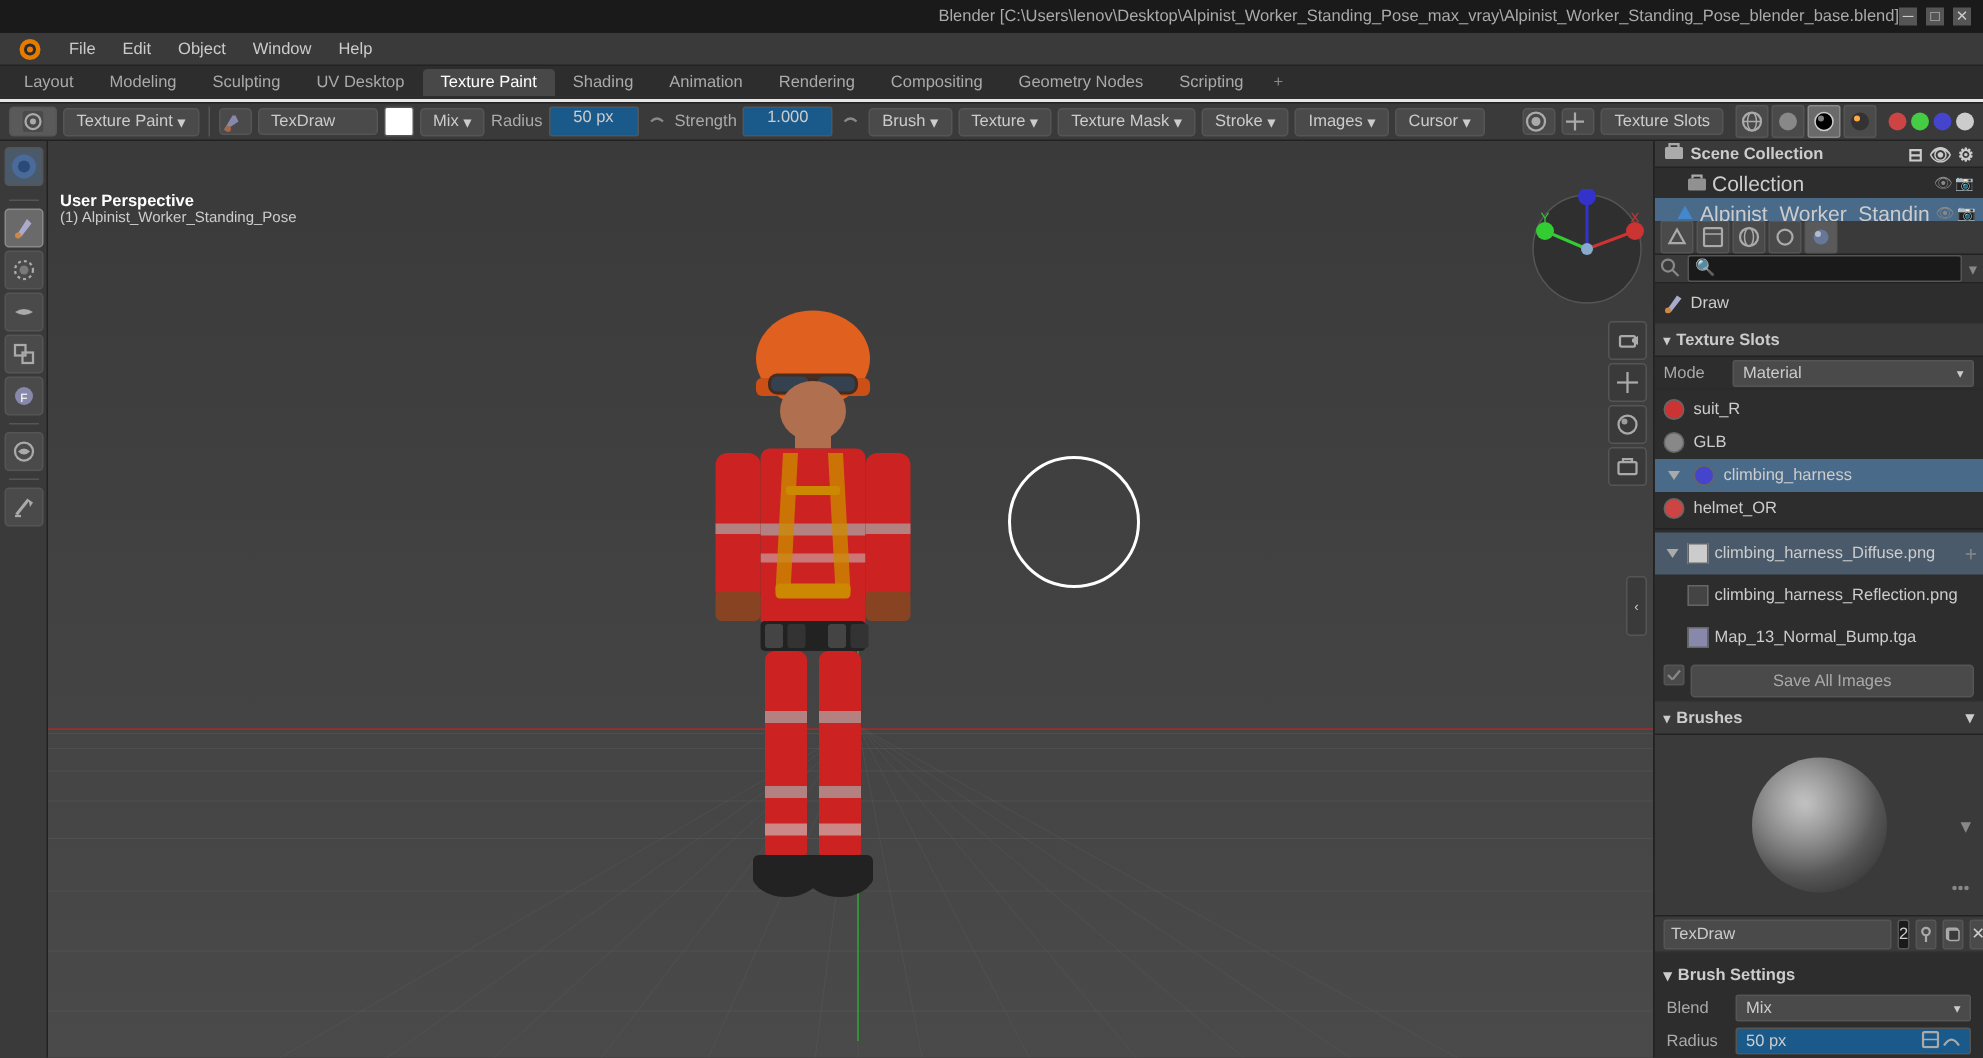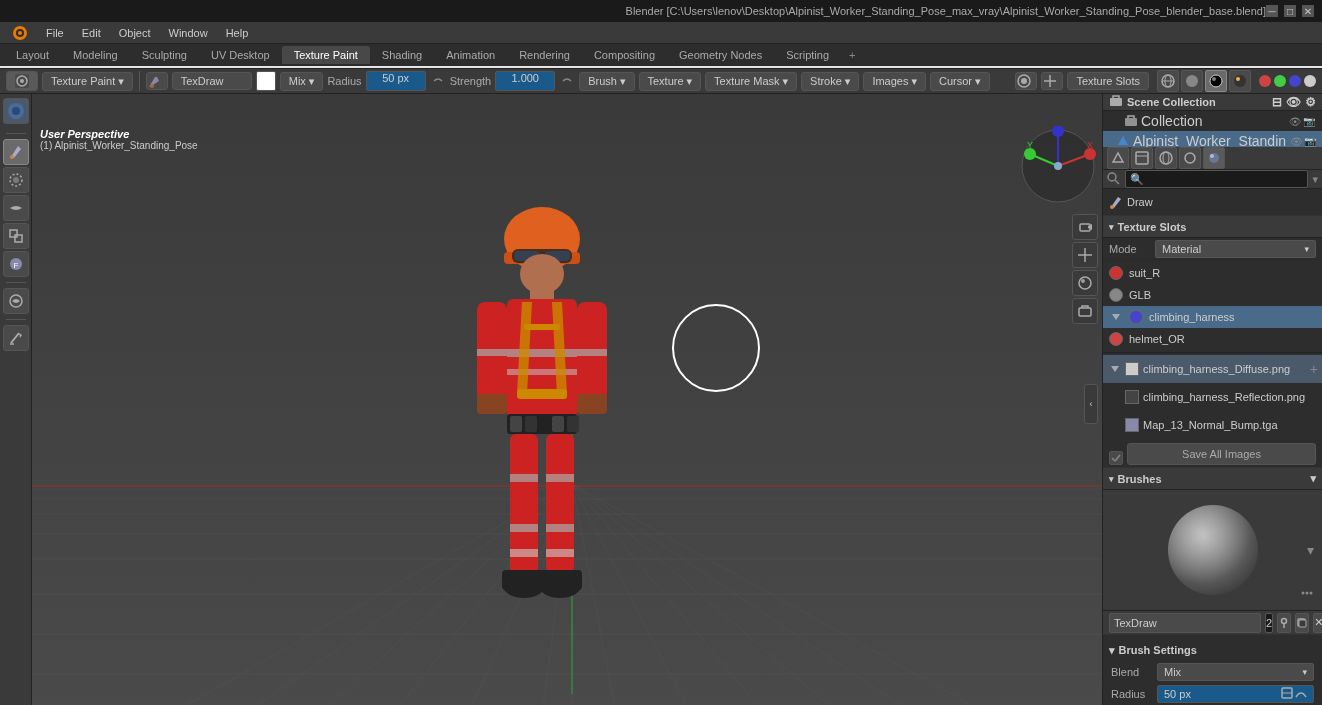--- a/index.html
+++ b/index.html
@@ -133,21 +133,21 @@
     .vp-btn.dropdown::after { content: '▾'; font-size: 9px; }
 
     
     #viewport-info {
       position: absolute;
       top: 34px;
       left: 8px;
       font-size: 11px;
       color: #ffffff;
     }
-    #viewport-info .view-name { font-weight: bold; font-style: italic; }
+    #viewport-info .view-name { font-weight: bold; }
     #viewport-info .object-name { color: #cccccc; font-size: 10px; }
 
     
     #brush-cursor {
       position: absolute;
       width: 88px; height: 88px;
       border: 2px solid white;
       border-radius: 50%;
       top: 210px; left: 640px;
       pointer-events: none;
@@ -1096,21 +1096,21 @@
           <div class="tex-color" style="background:#444444;"></div>
           <span class="tex-name">climbing_harness_Reflection.png</span>
         </div>
         <div class="texture-row">
           <div style="width:12px;"></div>
           <div class="tex-color" style="background:#8888aa;"></div>
           <span class="tex-name">Map_13_Normal_Bump.tga</span>
         </div>
       </div>
 
-      <div style="display:flex;align-items:flex-end;padding:2px 6px;gap:4px;">
+      <div style="display:flex;align-items:flex-start;padding:2px 6px;gap:4px;">
         <div style="width:14px;height:14px;background:#4a4a4a;border:1px solid #555;border-radius:2px;display:flex;align-items:center;justify-content:center;">
           <svg width="10" height="10" viewBox="0 0 10 10">
               <line x1="1" y1="5" x2="4" y2="8" stroke="#888" stroke-width="1.5"></line>
               <line x1="4" y1="8" x2="9" y2="2" stroke="#888" stroke-width="1.5"></line>
             </svg>
         </div>
         <button class="save-btn" style="flex:1;margin:0;">
           <span>Save All Images</span>
         </button>
       </div>

